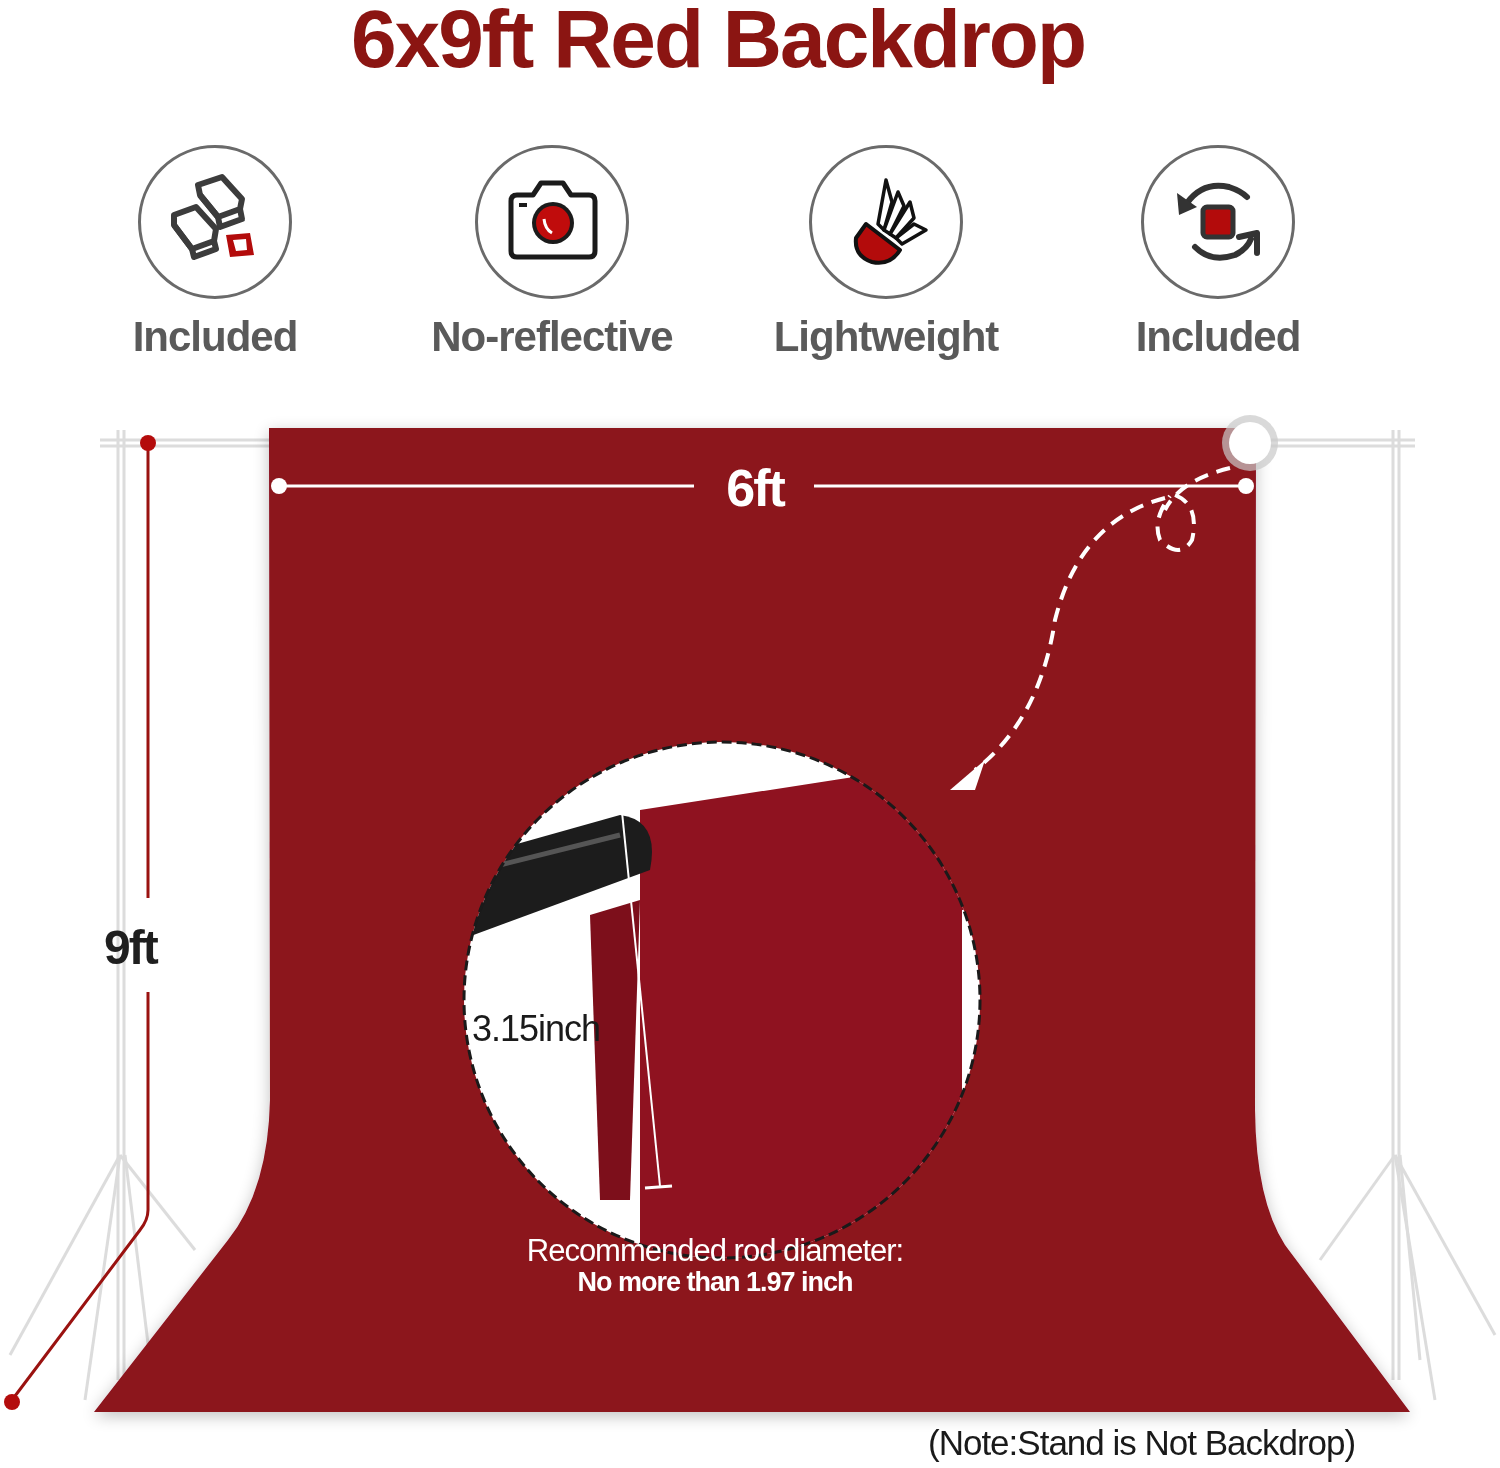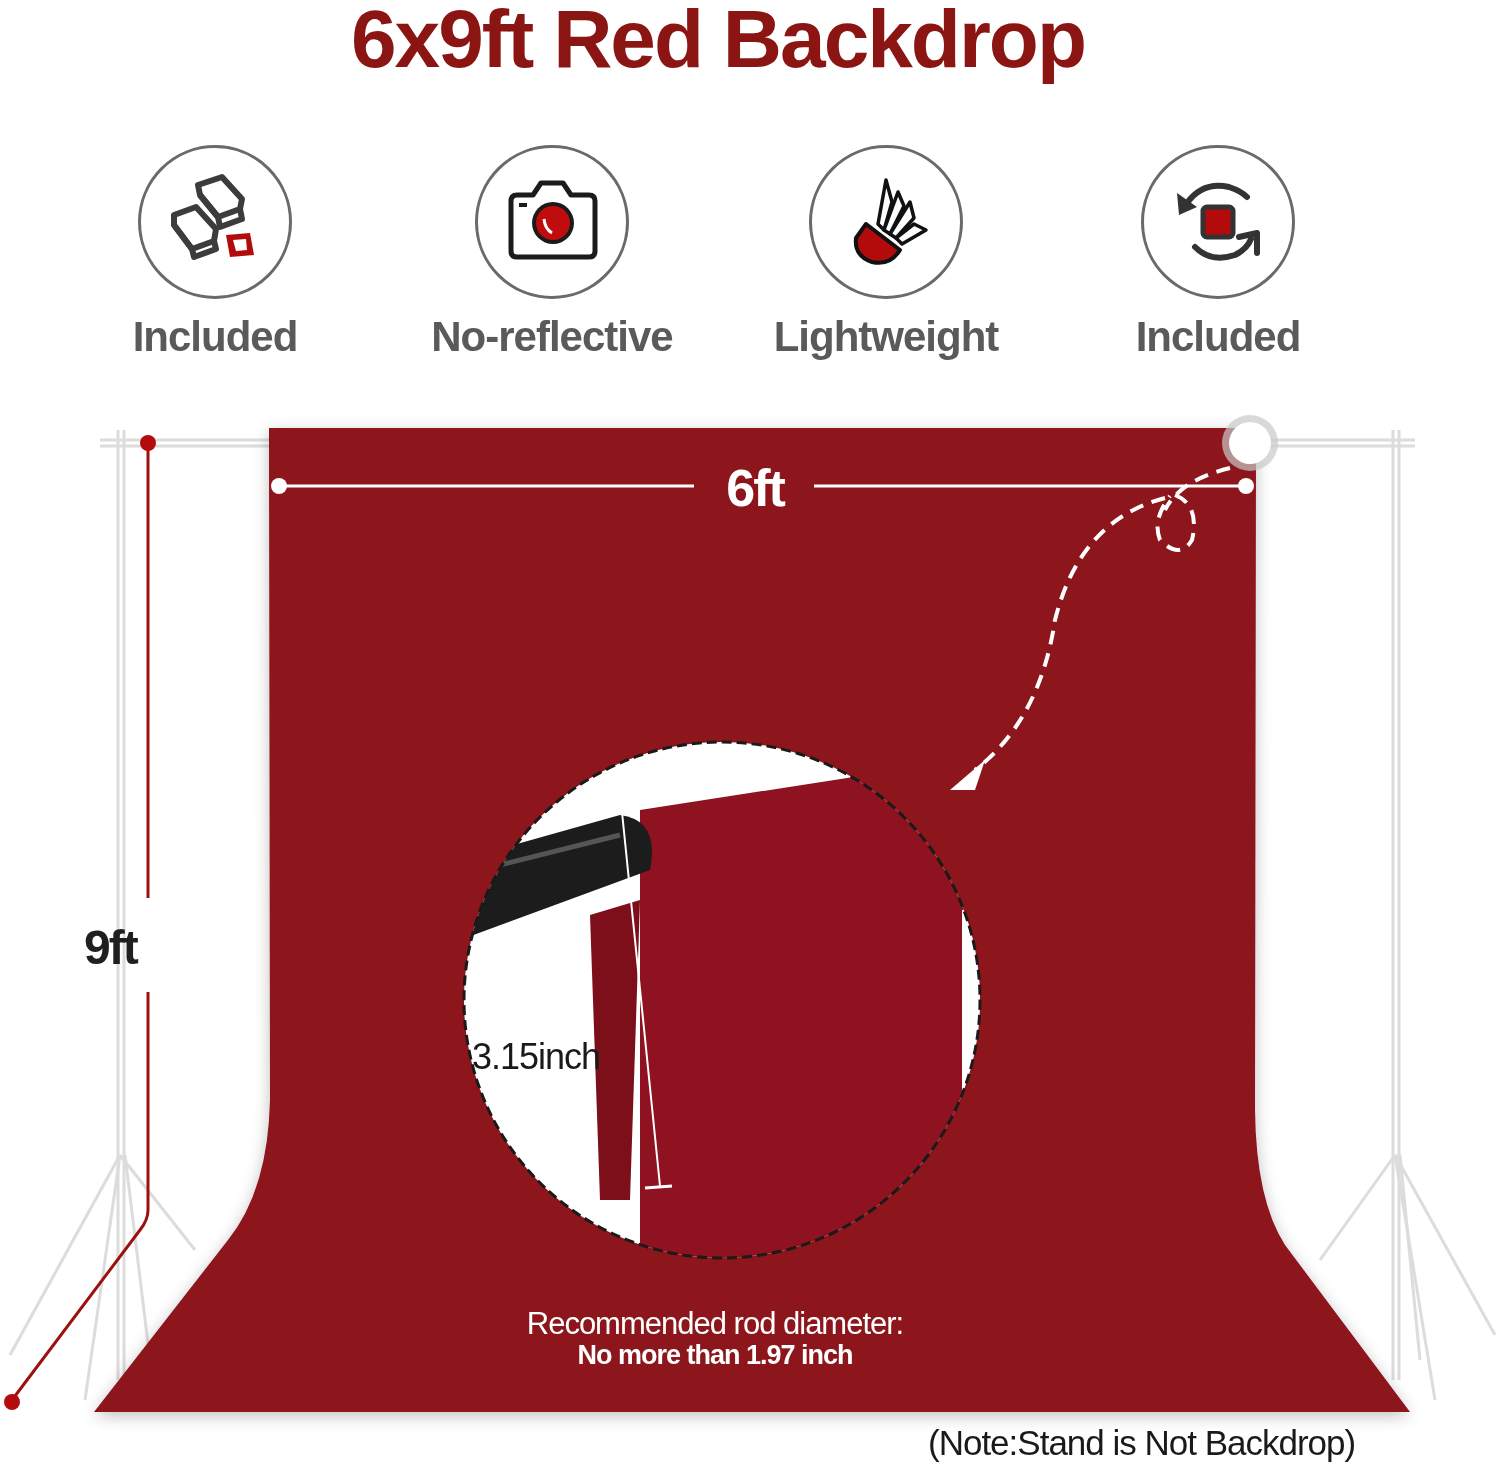--- a/index.html
+++ b/index.html
@@ -3,23 +3,23 @@
 <meta charset="utf-8">
 <style>
   html, body { margin:0; padding:0; background:#ffffff; }
   body { width:1500px; height:1468px; position:relative; overflow:hidden; font-family:"Liberation Sans", sans-serif; }
   .title { position:absolute; left:0; top:-8px; width:1436px; text-align:center; font-size:82px; font-weight:bold; color:#8b1512; letter-spacing:-2px; }
   .feature { position:absolute; top:145px; width:300px; text-align:center; }
   .feature .circle { width:154px; height:154px; border:3px solid #6a6a6a; border-radius:50%; margin:0 auto; box-sizing:border-box; display:flex; align-items:center; justify-content:center; background:#fff; }
   .feature .label { font-size:42px; font-weight:bold; color:#5a5a5a; margin-top:14px; letter-spacing:-1px; }
   .scene { position:absolute; left:0; top:400px; width:1500px; height:1068px; }
   .label-6ft { position:absolute; left:690px; top:458px; width:130px; text-align:center; font-size:52px; font-weight:bold; color:#fff; letter-spacing:-2px; }
-  .label-9ft { position:absolute; left:84px; top:920px; font-size:48px; font-weight:bold; color:#1f1f1f; letter-spacing:-2px; }
-  .label-315 { position:absolute; left:472px; top:1036px; font-size:36px; color:#1a1a1a; letter-spacing:-1px; }
-  .rod-rec { position:absolute; left:480px; top:1306px; width:470px; text-align:center; color:#fff; }
+  .label-9ft { position:absolute; left:104px; top:920px; font-size:48px; font-weight:bold; color:#1f1f1f; letter-spacing:-2px; }
+  .label-315 { position:absolute; left:472px; top:1008px; font-size:36px; color:#1a1a1a; letter-spacing:-1px; }
+  .rod-rec { position:absolute; left:480px; top:1233px; width:470px; text-align:center; color:#fff; }
   .rod-rec .l1 { font-size:31px; letter-spacing:-1px; }
   .rod-rec .l2 { font-size:27px; font-weight:bold; letter-spacing:-1px; margin-top:-2px; }
   .note { position:absolute; left:928px; top:1423px; font-size:35px; color:#1a1a1a; letter-spacing:-1px; }
 </style>
 </head>
 <body>
 
 <div class="title">6x9ft Red Backdrop</div>
 
 <div class="feature" style="left:65px;">

